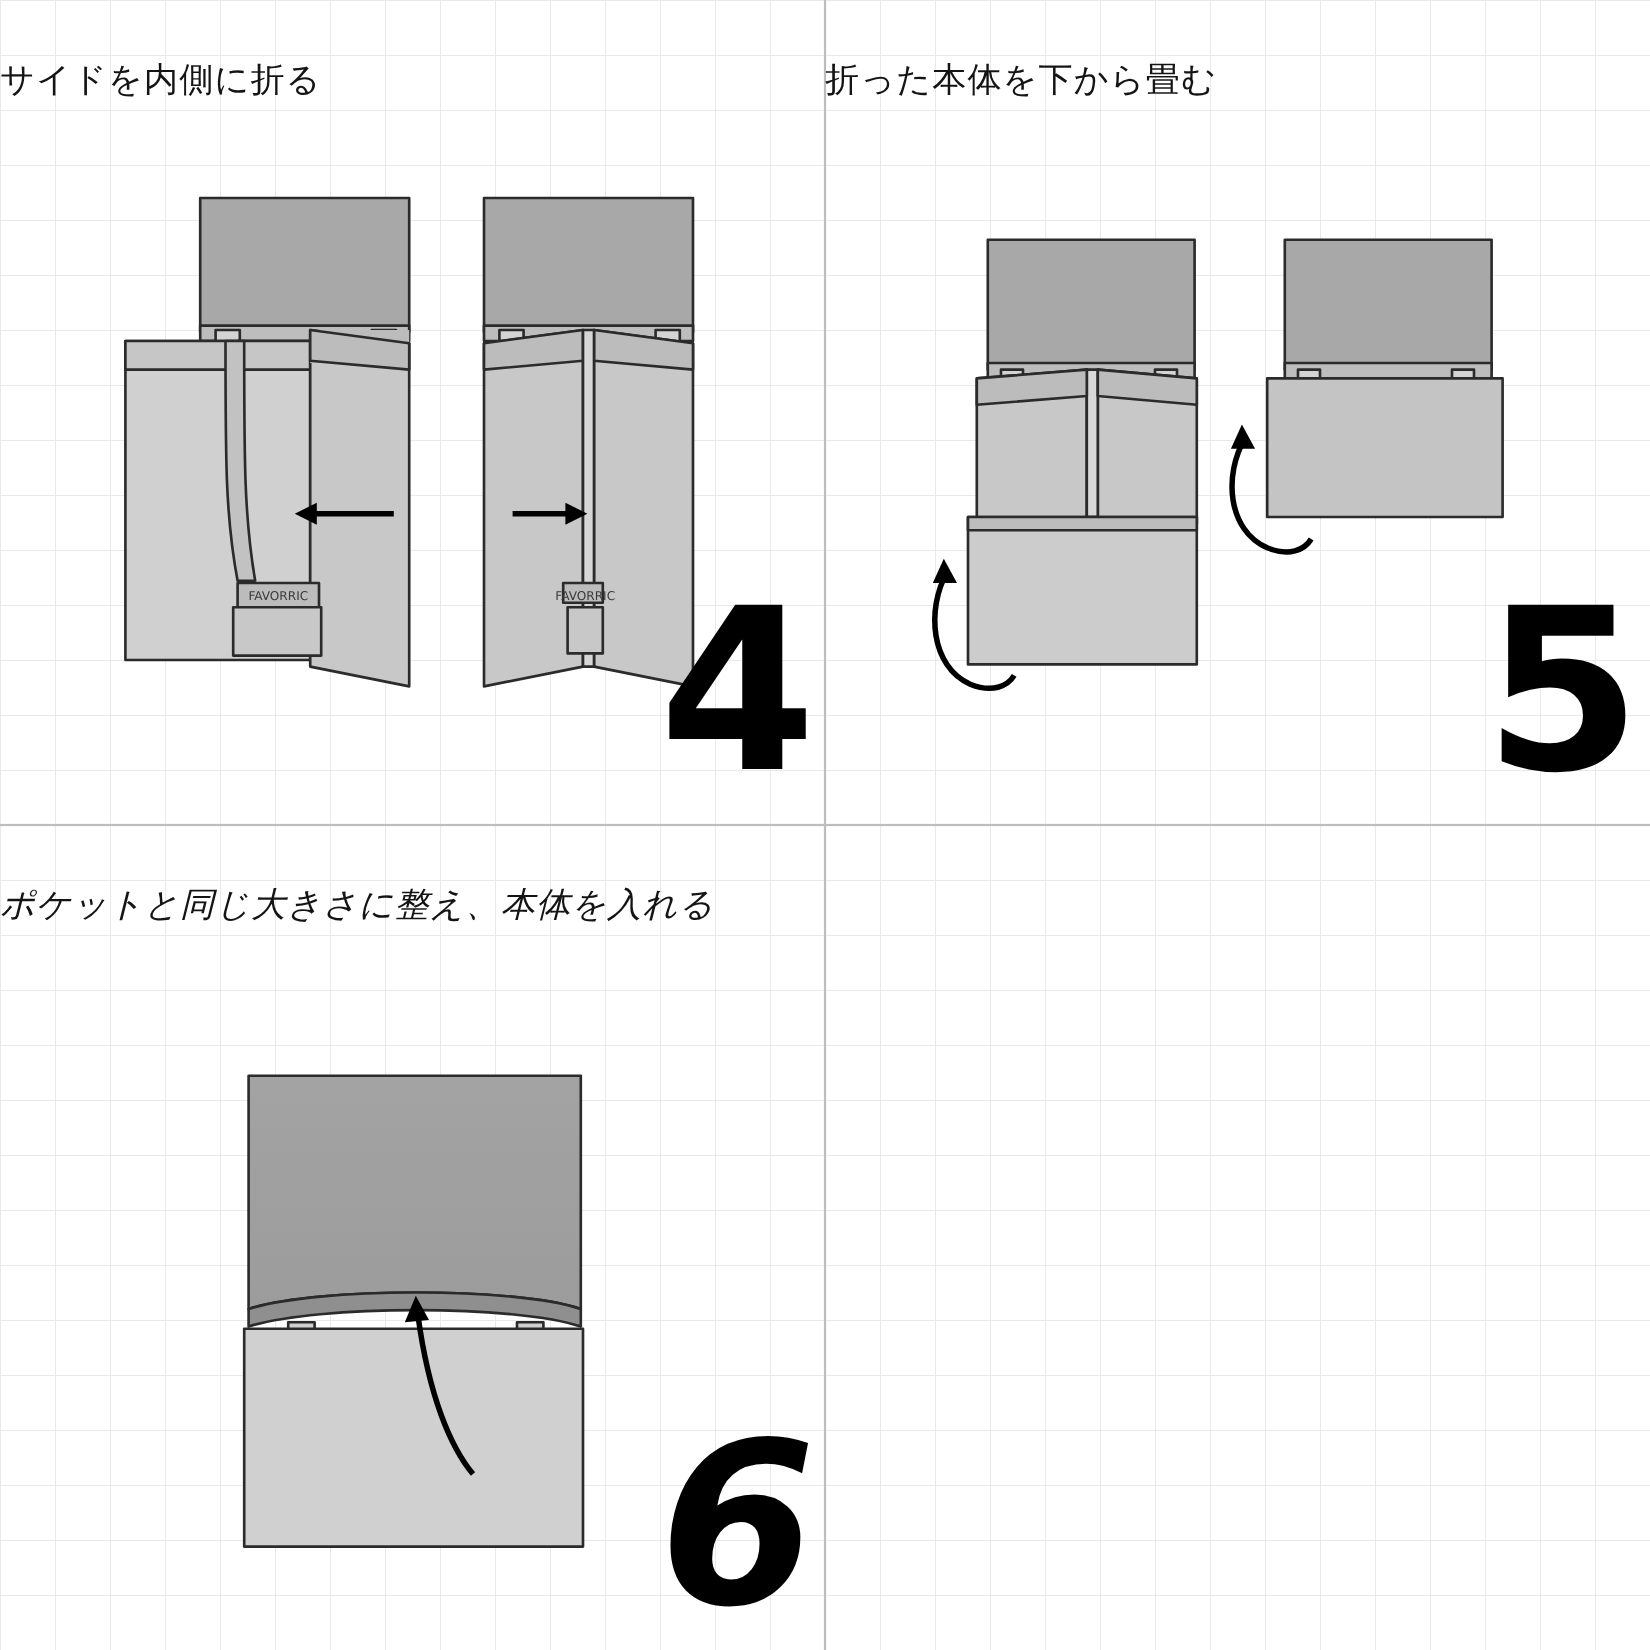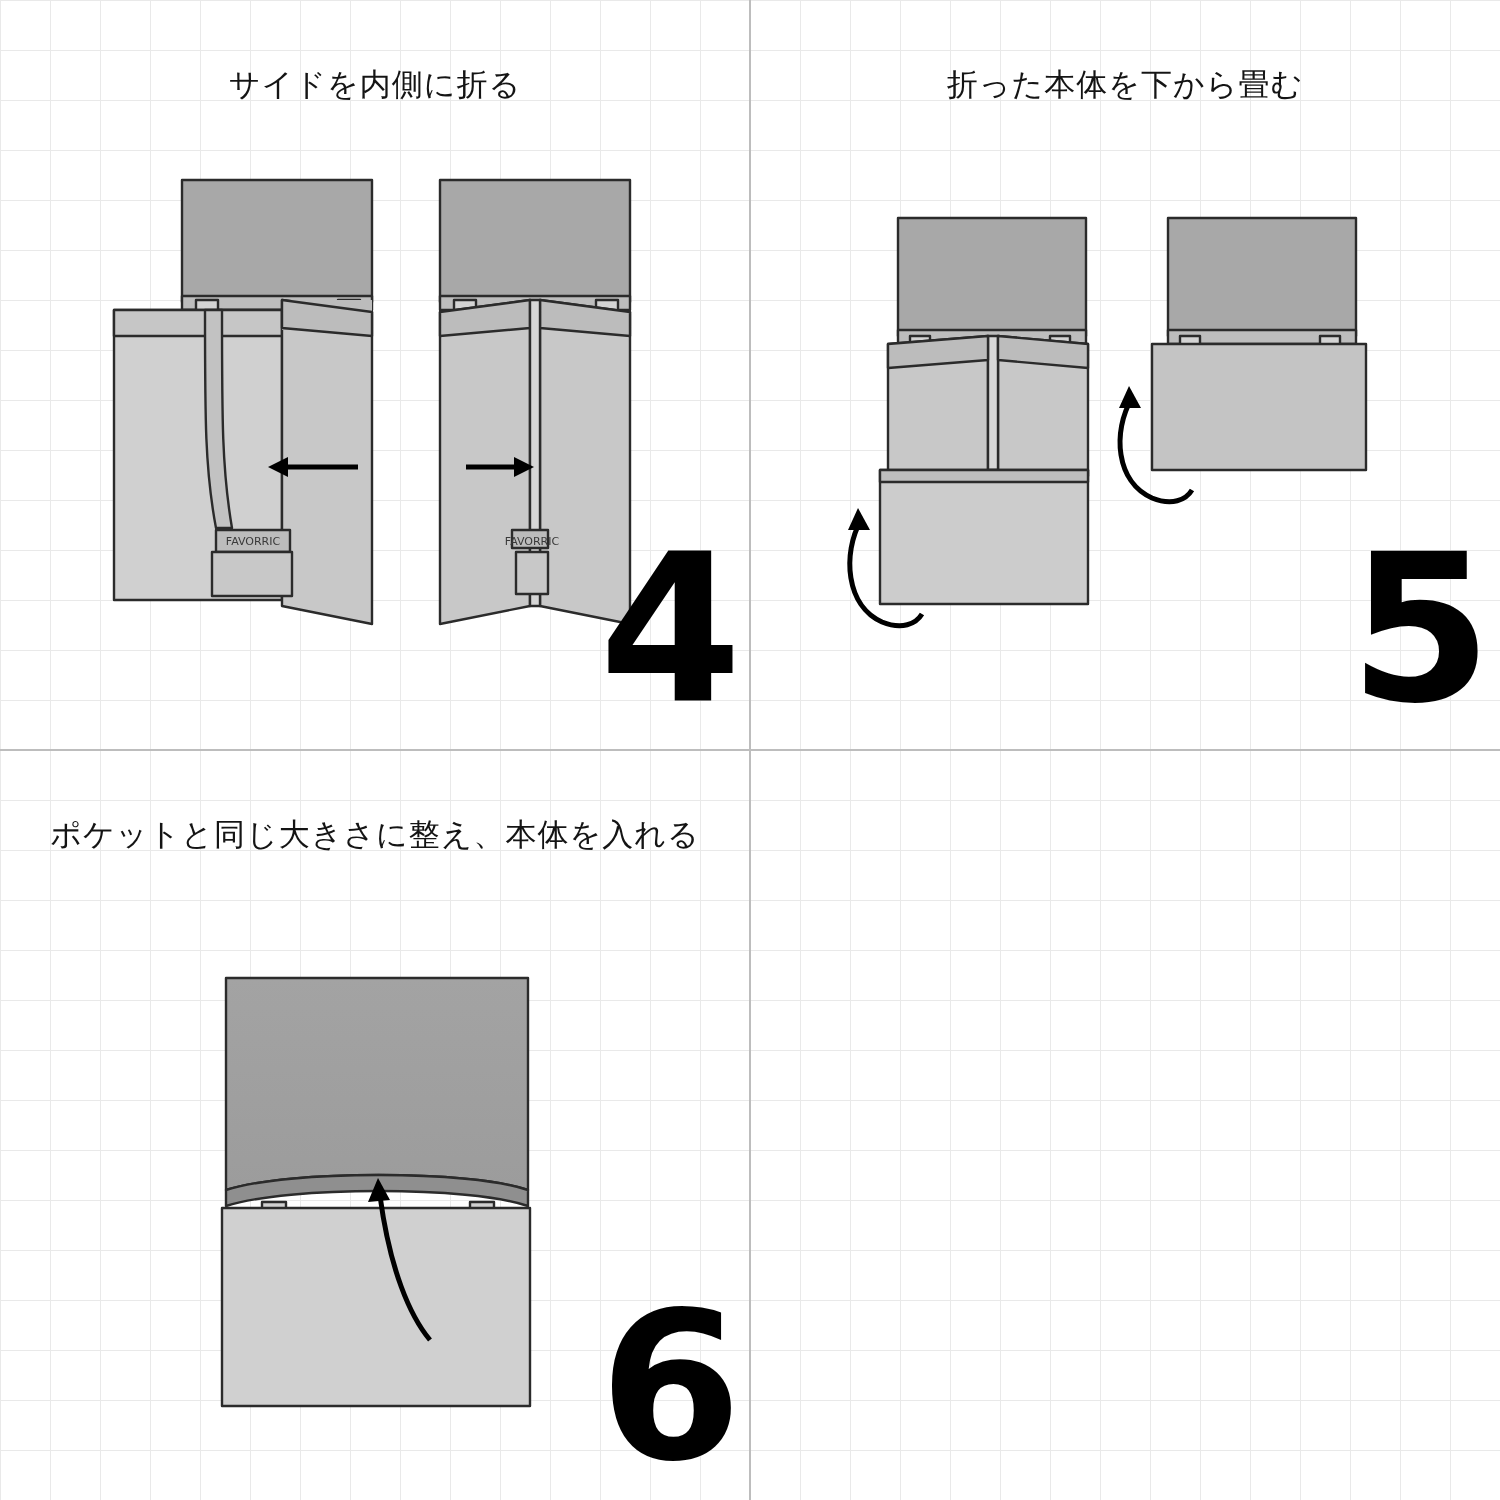--- a/index.html
+++ b/index.html
@@ -40,34 +40,32 @@
     height: 2px;
     background: #bdbdbd;
   }
   .panel {
     position: absolute;
     width: 750px;
     height: 750px;
   }
   #panel-4 { left: 0;   top: 0; }
   #panel-5 { left: 750px; top: 0; text-decoration: underline; }
-  #panel-6 { left: 0;   top: 750px; }
+  #panel-6 { left: 0;   top: 750px; font-style: italic; }
   #panel-7 { left: 750px; top: 750px; }
 
   .caption {
     position: absolute;
     top: 52px;
     left: 0;
     width: 750px;
-    text-align: center;
     font-size: 31px;
     letter-spacing: 1px;
     color: #141414;
     white-space: nowrap;
-    margin-top: 12px;
   }
   .step-number {
     position: absolute;
     font-size: 205px;
     font-weight: bold;
     color: #000000;
     line-height: 1;
     font-family: "DejaVu Sans", "Liberation Sans", sans-serif;
   }
   #num-4 { right: 8px;  bottom: 18px; }

